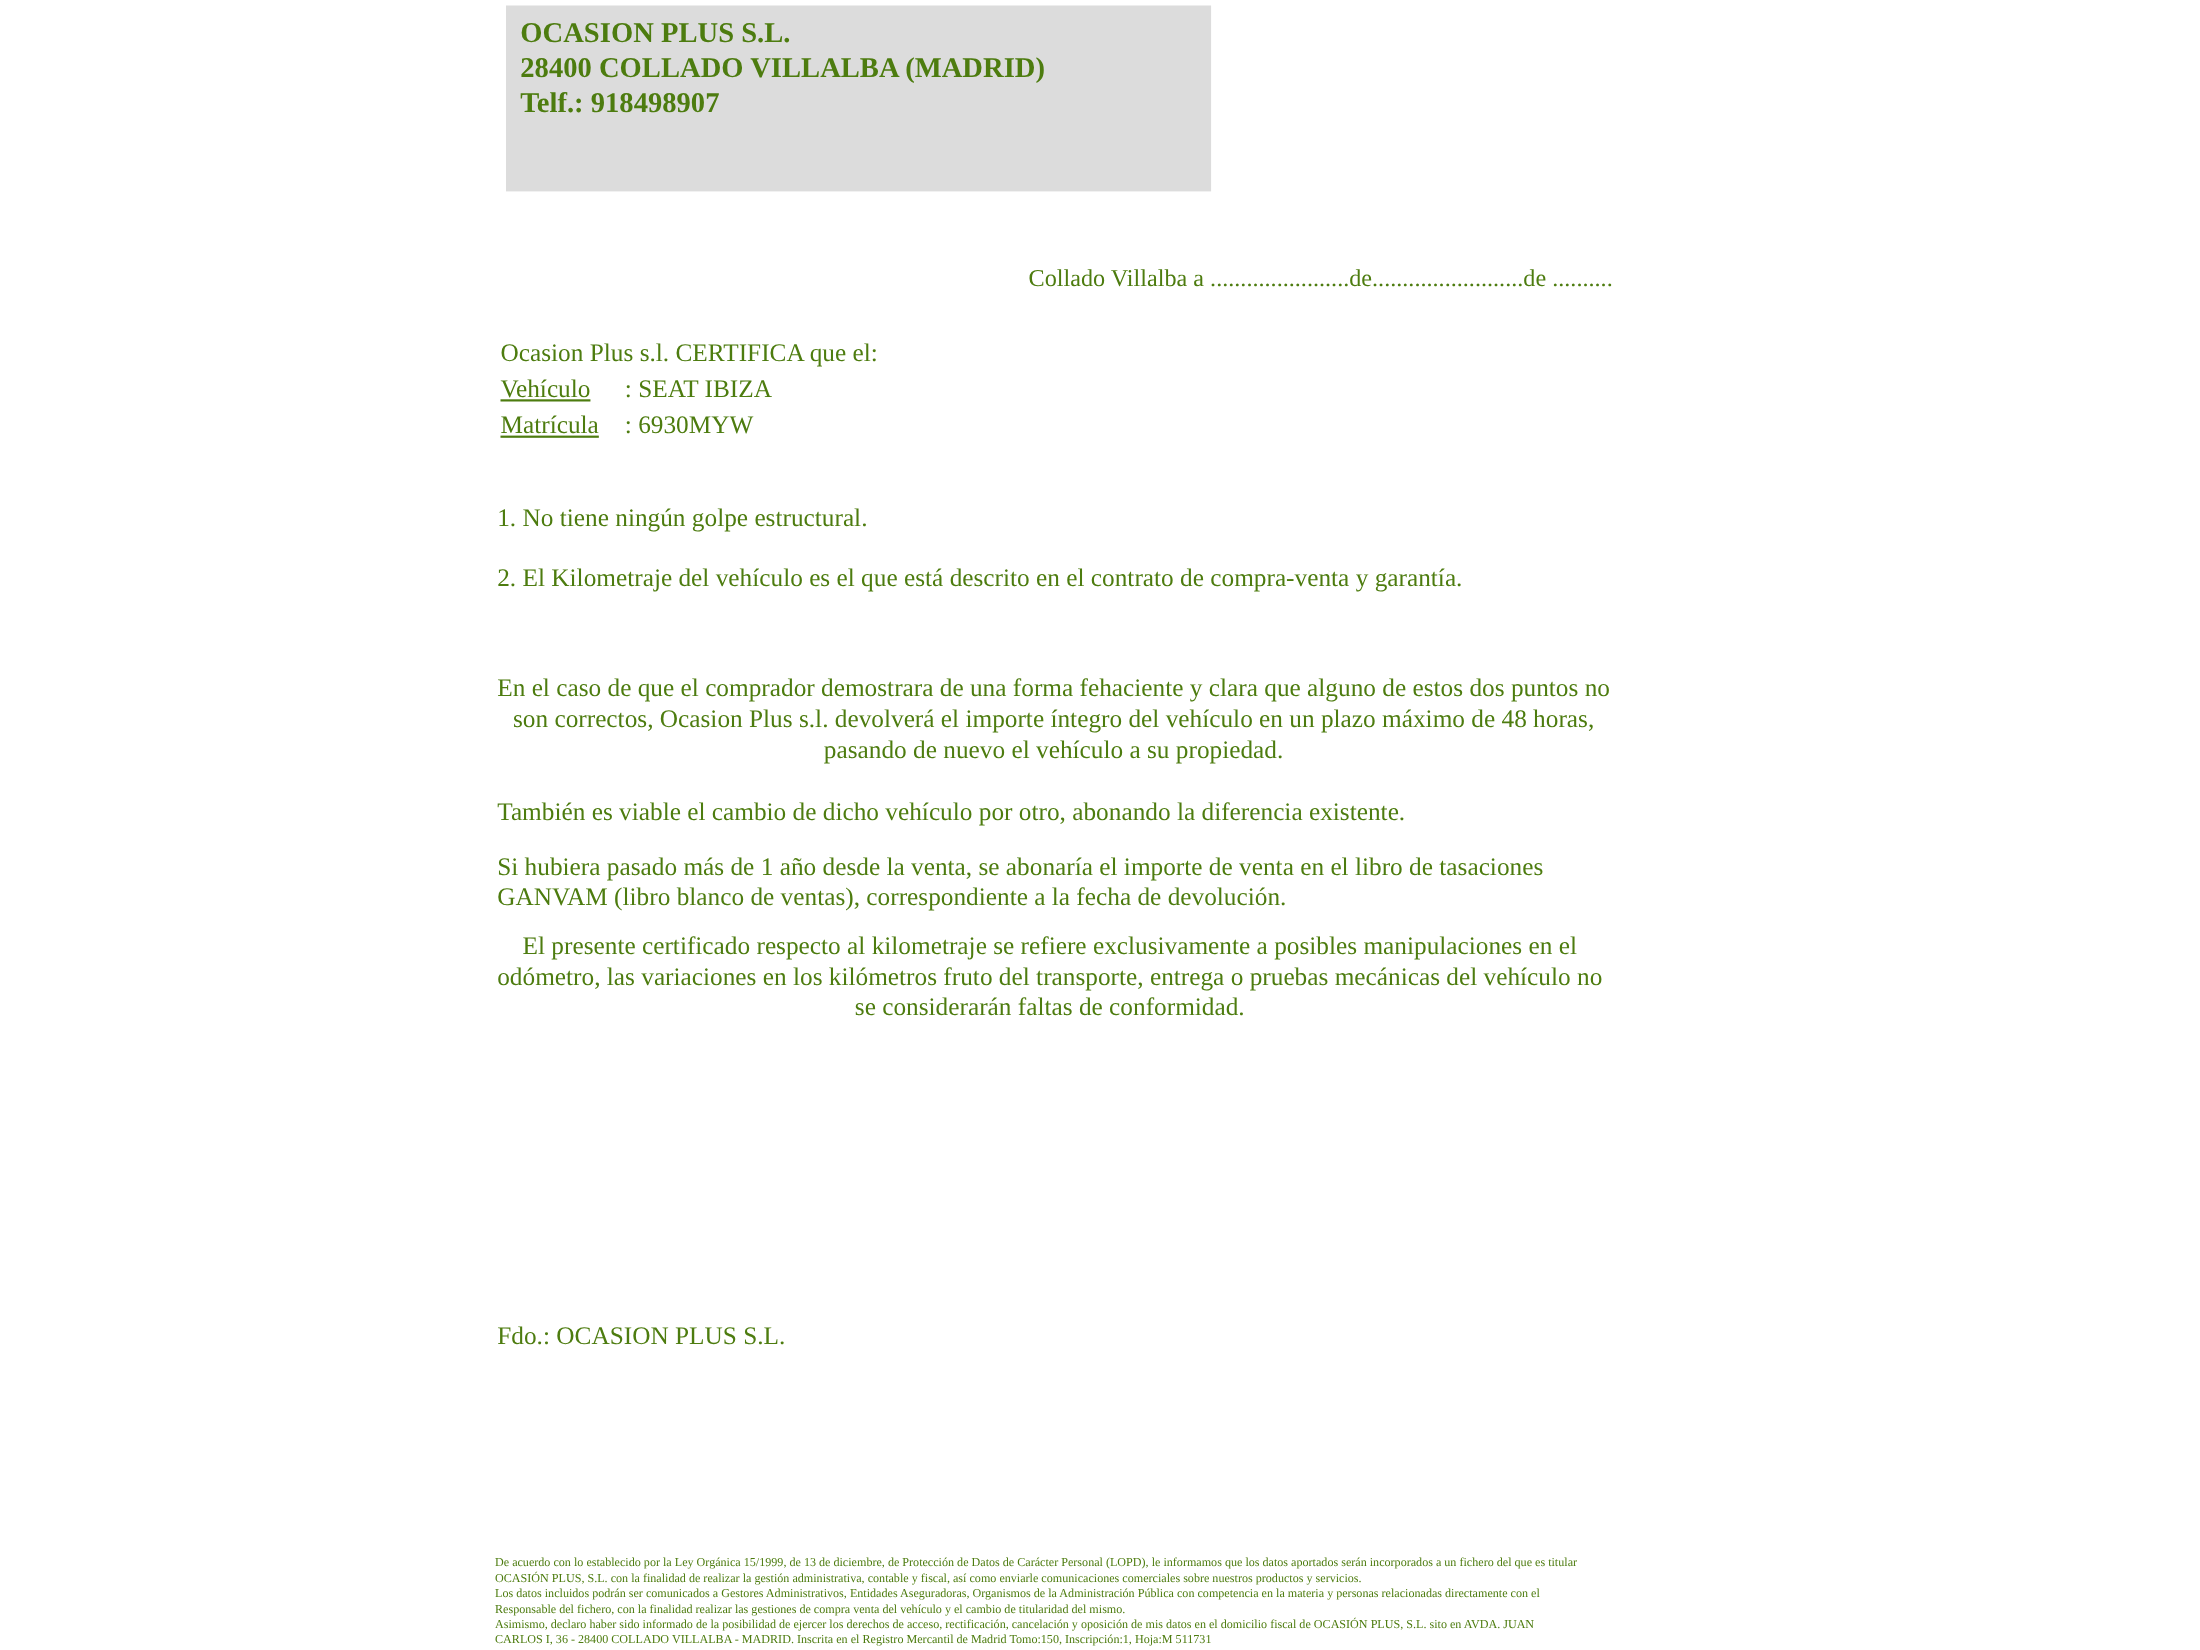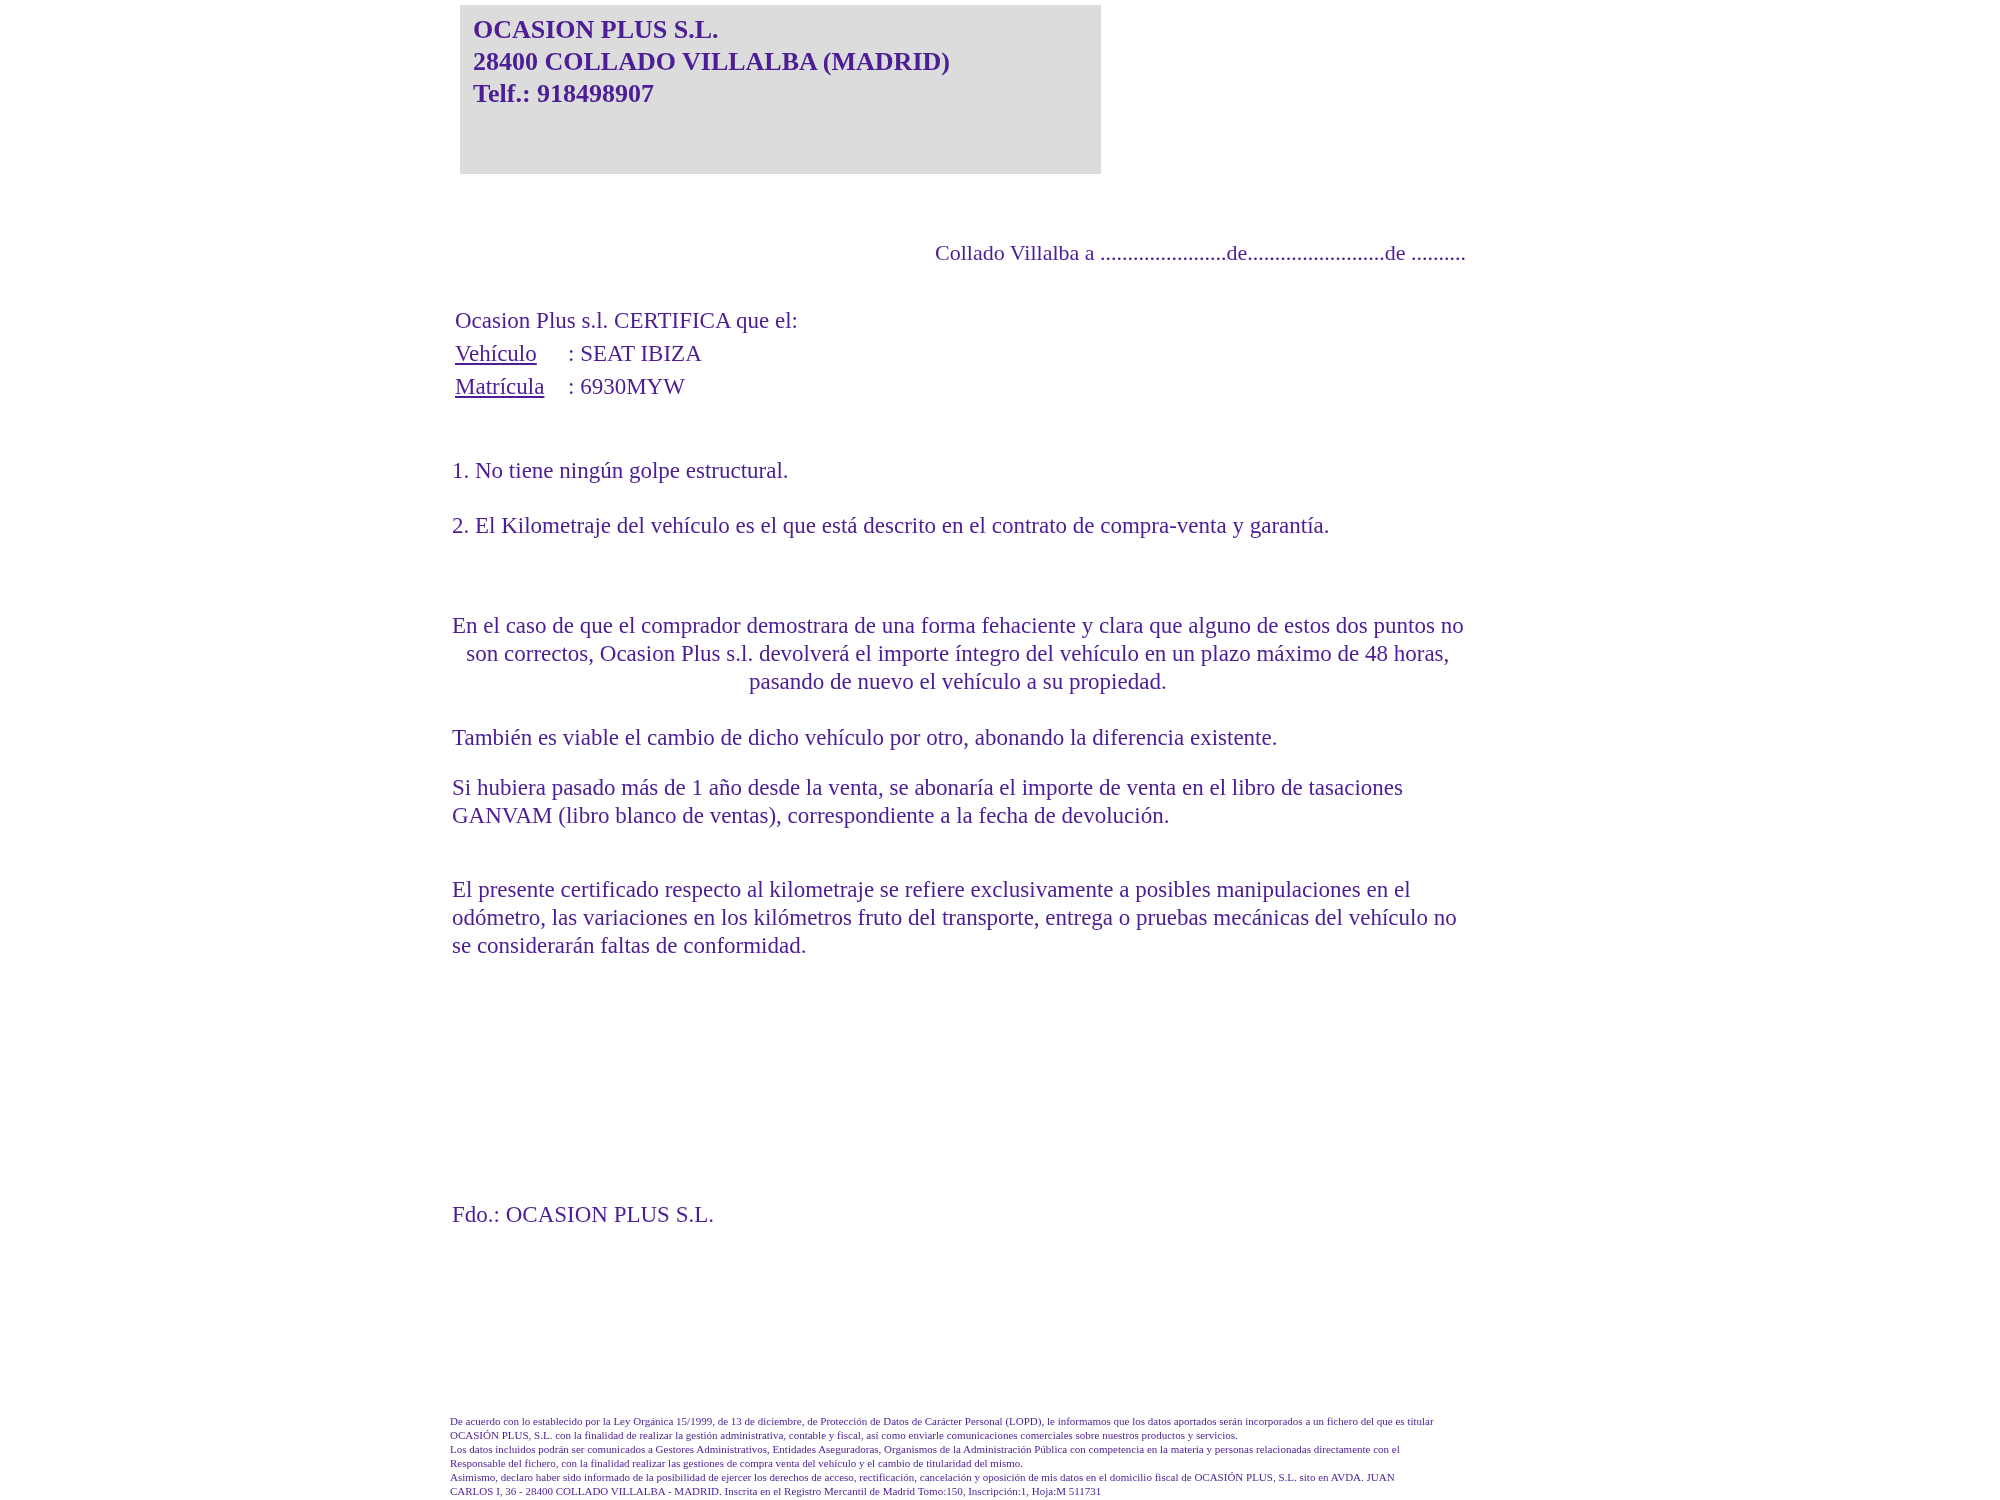--- a/index.html
+++ b/index.html
@@ -6,21 +6,21 @@
     margin: 0;
     padding: 0;
     background: #ffffff;
   }
   .page {
     position: relative;
     width: 2000px;
     height: 1500px;
     background: #ffffff;
     font-family: "Liberation Serif", serif;
-    color: #4c1d95;
+    color: #4d7c0f;
     overflow: hidden;
   }
   .header-block {
     position: absolute;
     left: 460px;
     top: 5px;
     width: 641px;
     height: 169px;
     background: #dcdcdc;
     box-sizing: border-box;
@@ -62,21 +62,21 @@
   .para {
     position: absolute;
     left: 452px;
     font-size: 23px;
     line-height: 28px;
     white-space: pre-line;
   }
   .para-1 { top: 612px; text-align: center; }
   .para-2 { top: 724px; }
   .para-3 { top: 774px; }
-  .para-4 { top: 876px; }
+  .para-4 { top: 846px; text-align: center; }
   .signature {
     position: absolute;
     left: 452px;
     top: 1202px;
     font-size: 23px;
   }
   .legal {
     position: absolute;
     left: 450px;
     top: 1414px;

